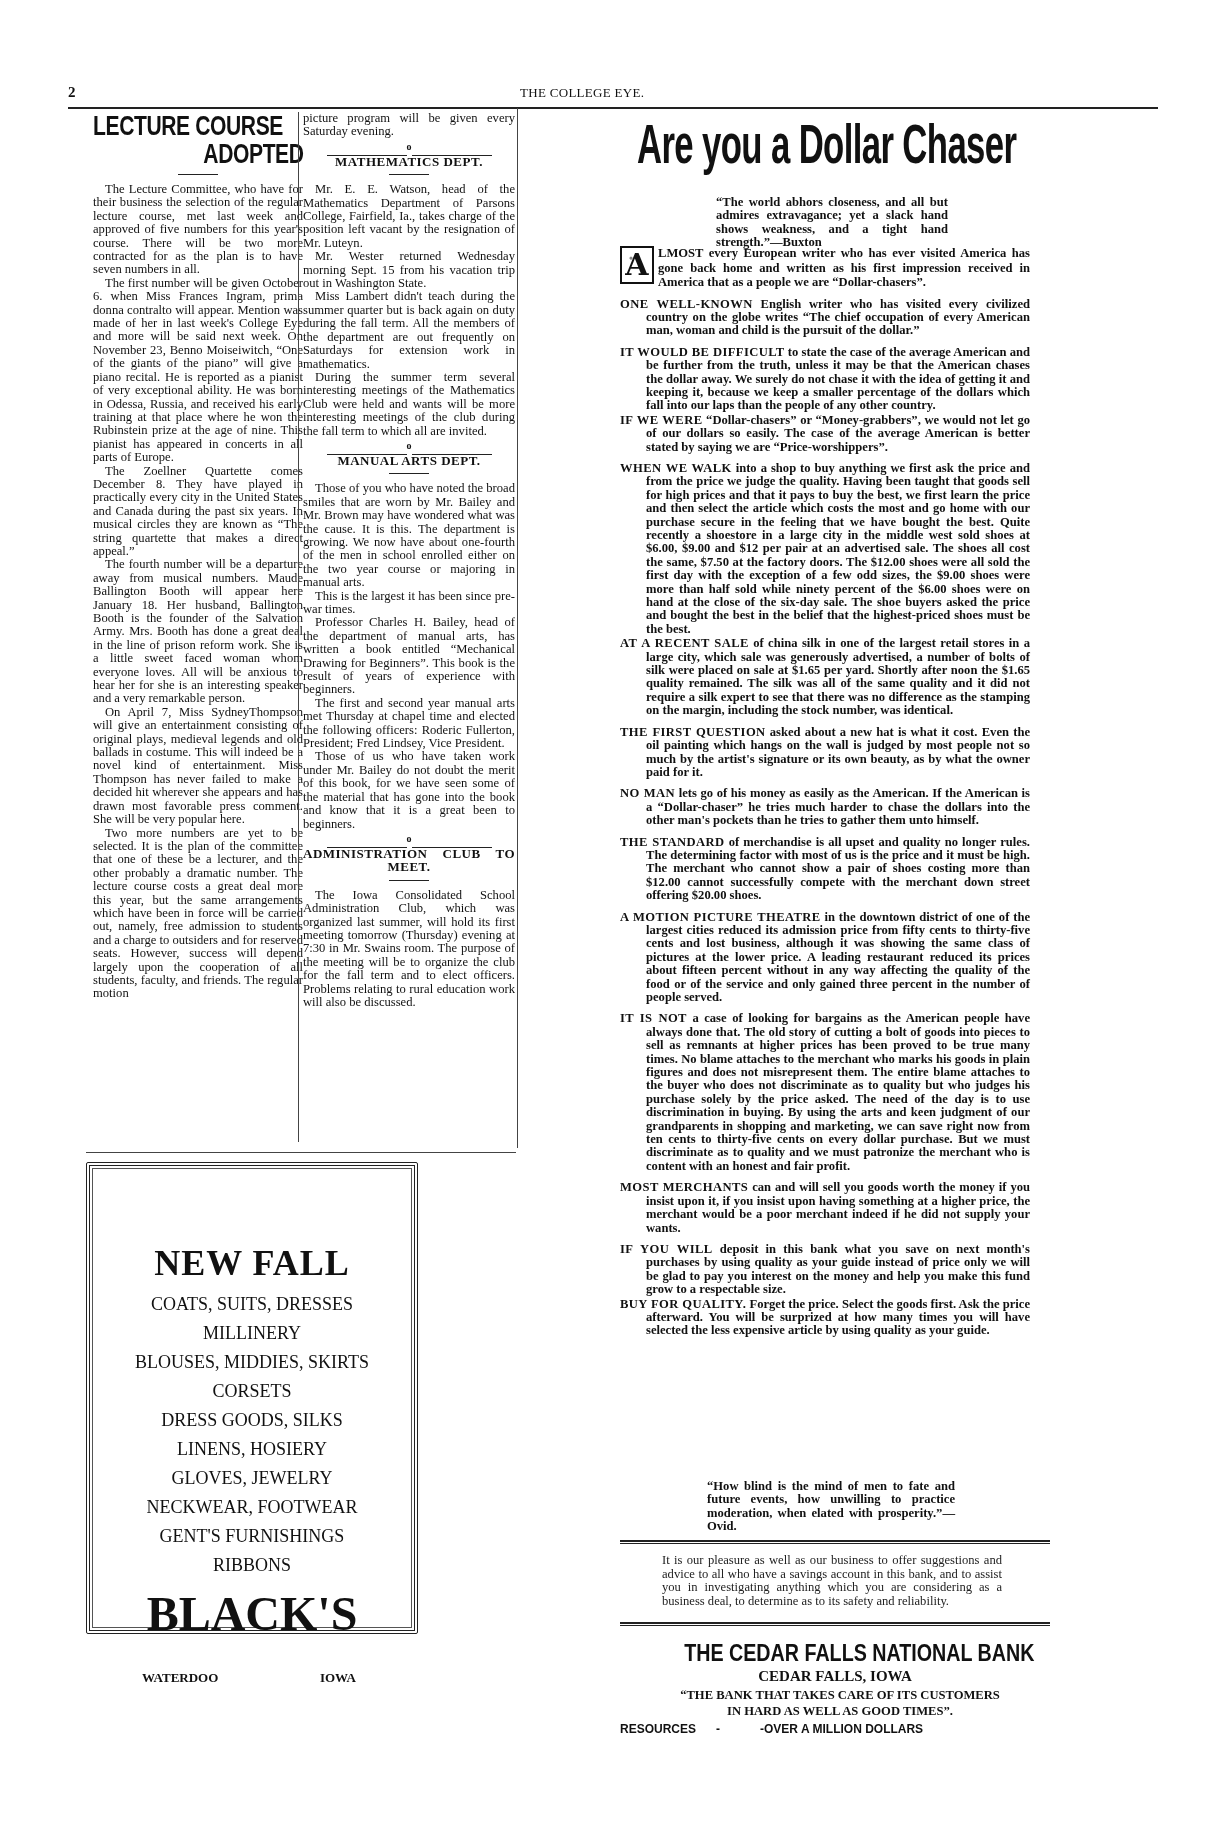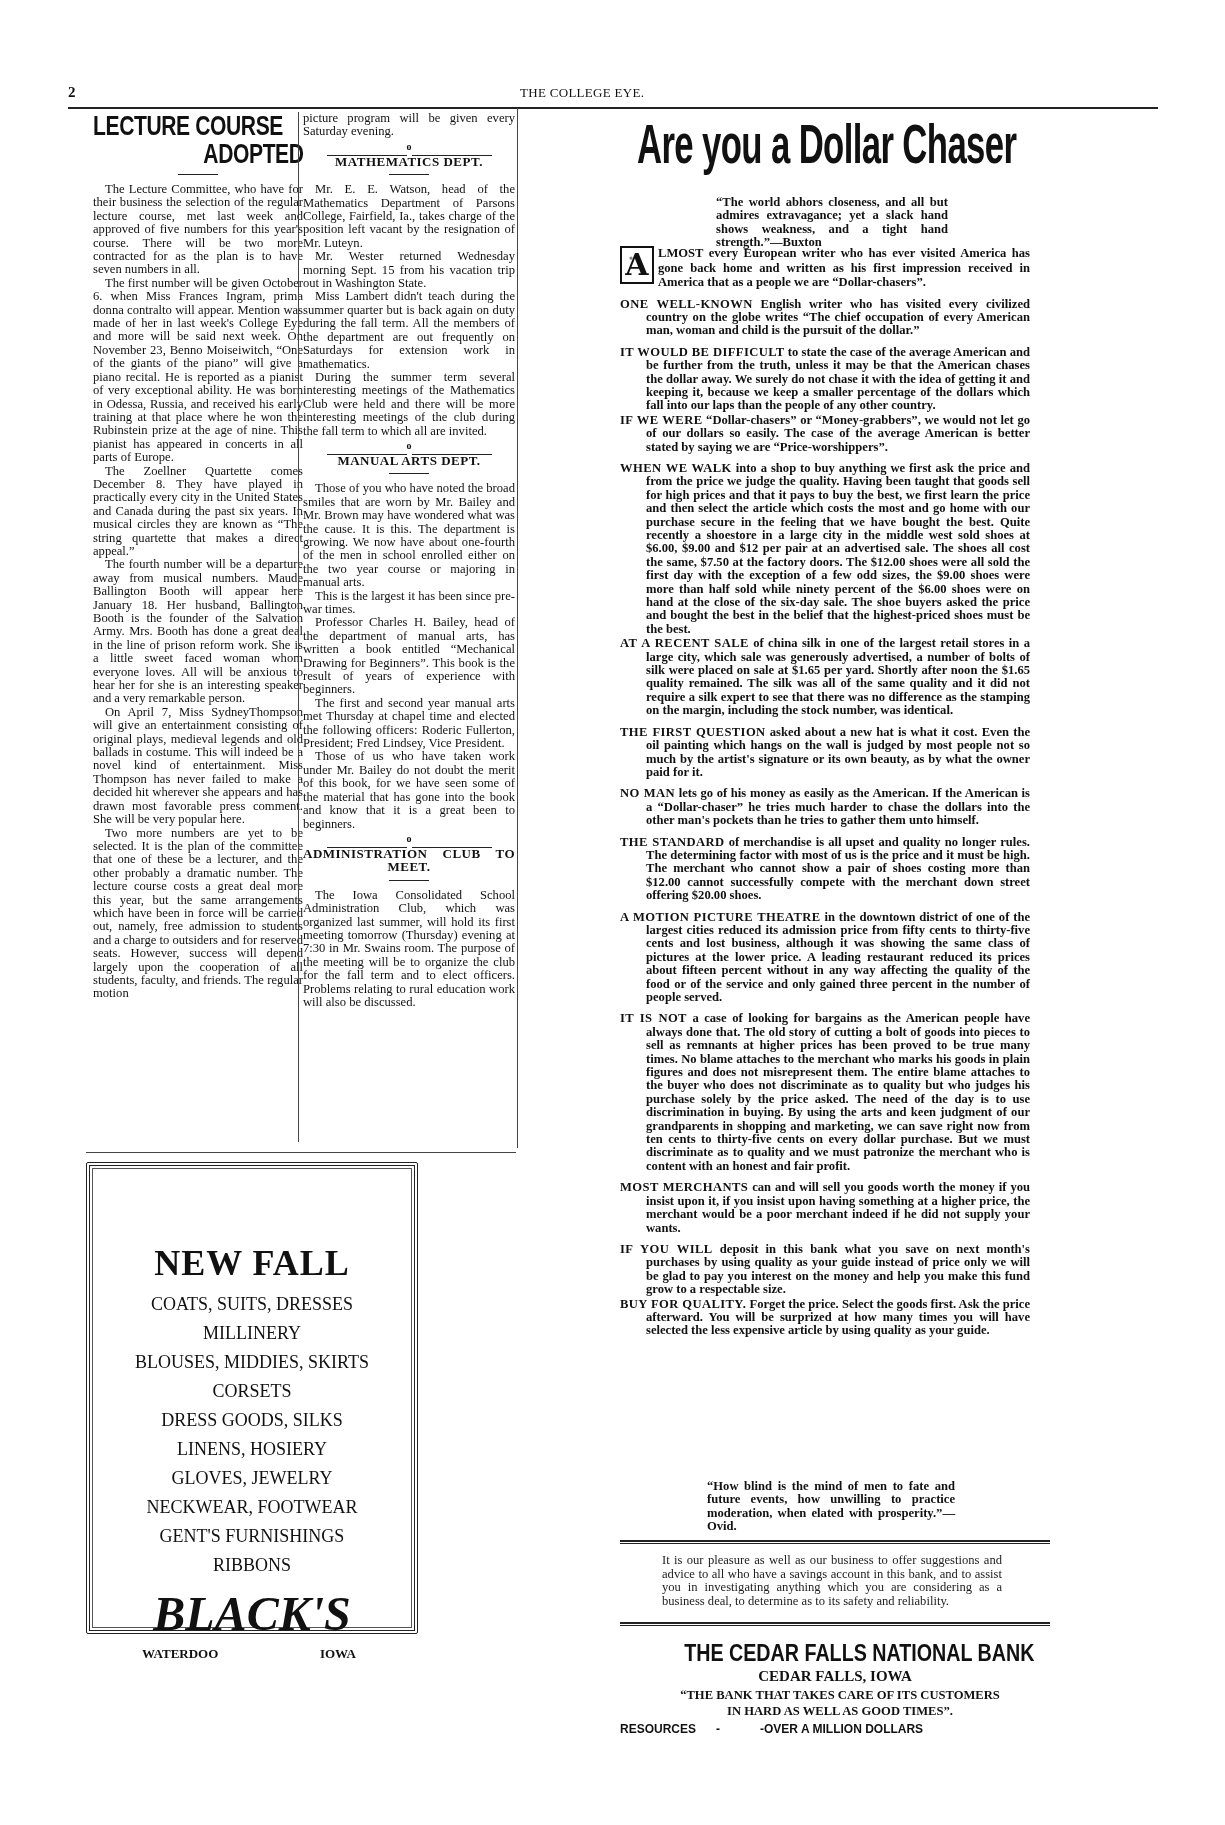--- a/index.html
+++ b/index.html
@@ -20,22 +20,22 @@
   .head-lecture .l2 { display: block; text-align: right; width: 270px; }
   .short-rule { width: 40px; height: 1px; background: #222; margin: 6px auto 8px; }
   .o-sep { text-align: center; font-size: 10px; line-height: 12px; margin: 2px 0; }
   .o-sep span { display: inline-block; width: 80px; border-top: 1px solid #222; position: relative; top: 6px; }
   .sec-head { text-align: center; font-weight: bold; font-size: 13px; letter-spacing: 0.5px; margin: 2px 0; }
   .sec-head.wide { text-align: justify; text-align-last: center; }
 
   .ad-box { position: absolute; left: 86px; top: 1162px; width: 332px; height: 472px; border: 4px double #222; border-radius: 2px; box-shadow: inset 0 0 0 2px #fff, inset 0 0 0 3px #555; text-align: center; font-family: "Liberation Serif", serif; }
   .ad-title { margin-top: 78px; font-size: 36px; font-weight: bold; letter-spacing: 1px; line-height: 38px; }
   .ad-lines { margin-top: 8px; font-size: 18px; line-height: 29px; }
-  .ad-brand { margin-top: 8px; font-size: 48px; font-weight: bold; line-height: 52px; font-style: italic; }
-  .ad-loc { display: flex; justify-content: space-between; padding: 6px 58px 0 52px; font-size: 13px; font-weight: bold; }
+  .ad-brand { margin-top: 8px; font-size: 48px; font-weight: bold; line-height: 52px; }
+  .ad-loc { display: flex; justify-content: space-between; padding: 6px 58px 0 52px; font-size: 13px; font-weight: bold; margin-top: 24px; }
   .under-ad-rule { position: absolute; left: 86px; top: 1152px; width: 430px; height: 1px; background: #444; }
 
   .headline-dollar { position: absolute; left: 637px; top: 112px; font-family: "Liberation Sans", sans-serif; font-weight: bold; font-size: 56px; line-height: 64px; transform: scaleX(0.62); transform-origin: left; white-space: nowrap; letter-spacing: -1px; }
   .quote { position: absolute; font-family: "Liberation Serif", serif; font-size: 12.6px; line-height: 13.4px; font-weight: bold; text-align: justify; }
   .quote-buxton { left: 716px; top: 196px; width: 232px; }
   .quote-ovid { left: 707px; top: 1480px; width: 248px; }
 
   .dollar-body { position: absolute; left: 620px; top: 246px; width: 410px; font-family: "Liberation Serif", serif; font-size: 12.6px; line-height: 13.4px; font-weight: bold; text-align: justify; }
   .para { padding-left: 26px; text-indent: -26px; margin-bottom: 8px; }
   .para .lead { font-weight: 900; letter-spacing: 0.4px; }
@@ -73,21 +73,21 @@
 </div>
 
 <div class="col col-2">
   <div>picture program will be given every Saturday evening.</div>
   <div class="o-sep"><span></span><b>o</b><span></span></div>
   <div class="sec-head">MATHEMATICS DEPT.</div>
   <div class="short-rule"></div>
   <p>Mr. E. E. Watson, head of the Mathematics Department of Parsons College, Fairfield, Ia., takes charge of the position left vacant by the resignation of Mr. Luteyn.</p>
   <p>Mr. Wester returned Wednesday morning Sept. 15 from his vacation trip out in Washington State.</p>
   <p>Miss Lambert didn't teach during the summer quarter but is back again on duty during the fall term. All the members of the department are out frequently on Saturdays for extension work in mathematics.</p>
-  <p>During the summer term several interesting meetings of the Mathematics Club were held and there will be more interesting meetings of the club during the fall term to which all are invited.</p>
+  <p>During the summer term several interesting meetings of the Mathematics Club were held and wants will be more interesting meetings of the club during the fall term to which all are invited.</p>
   <div class="o-sep"><span></span><b>o</b><span></span></div>
   <div class="sec-head">MANUAL ARTS DEPT.</div>
   <div class="short-rule"></div>
   <p>Those of you who have noted the broad smiles that are worn by Mr. Bailey and Mr. Brown may have wondered what was the cause. It is this. The department is growing. We now have about one-fourth of the men in school enrolled either on the two year course or majoring in manual arts.</p>
   <p>This is the largest it has been since pre-war times.</p>
   <p>Professor Charles H. Bailey, head of the department of manual arts, has written a book entitled “Mechanical Drawing for Beginners”. This book is the result of years of experience with beginners.</p>
   <p>The first and second year manual arts met Thursday at chapel time and elected the following officers: Roderic Fullerton, President; Fred Lindsey, Vice President.</p>
   <p>Those of us who have taken work under Mr. Bailey do not doubt the merit of this book, for we have seen some of the material that has gone into the book and know that it is a great been to beginners.</p>
   <div class="o-sep"><span></span><b>o</b><span></span></div>
   <div class="sec-head wide">ADMINISTRATION CLUB TO MEET.</div>

